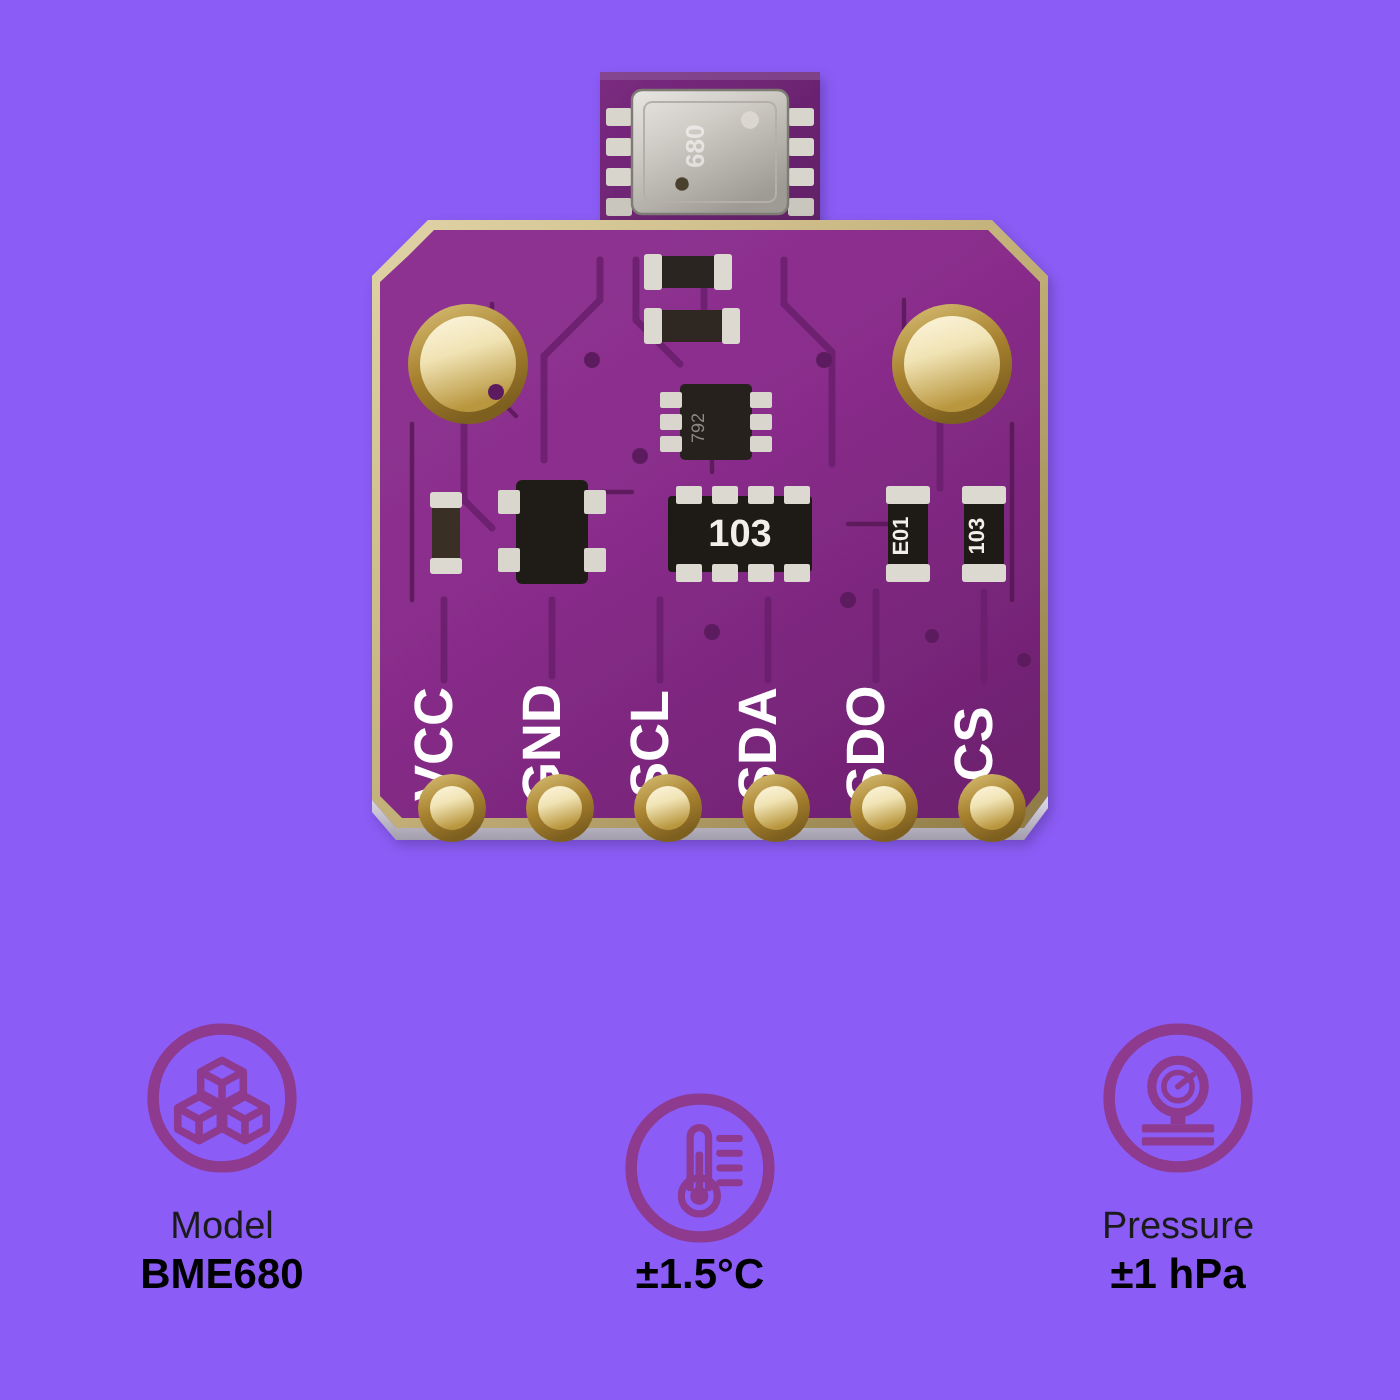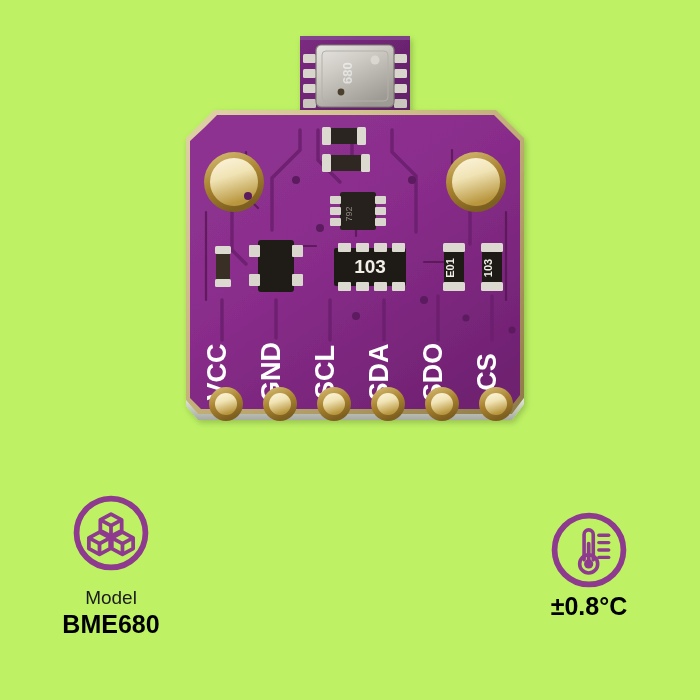--- a/index.html
+++ b/index.html
@@ -13,21 +13,21 @@
     font-family: "Liberation Sans", sans-serif;
     overflow: hidden;
     position: relative;
   }
 
   #product-image {
     position: absolute;
     left: 0; top: 0;
     width: 700px;
     height: 700px;
-    background: #bef264;
+    background: #8b5cf6;
   }
 
   
   .pcb-stage {
     position: absolute;
     left: 0;
     top: 0;
     width: 700px;
     height: 470px;
   }
@@ -43,21 +43,21 @@
 
   
   .features {
     position: absolute;
     left: 0;
     top: 480px;
     width: 700px;
     height: 170px;
     display: flex;
     flex-direction: row;
-    align-items: center;
+    align-items: flex-end;
     justify-content: space-between;
     padding: 0 36px;
     box-sizing: border-box;
   }
   .feature {
     width: 150px;
     display: flex;
     flex-direction: column;
     align-items: center;
   }
@@ -70,21 +70,21 @@
     margin-top: 13px;
     font-size: 19px;
     font-weight: 400;
     color: #1b1b1b;
     line-height: 1.15;
     text-align: center;
     white-space: nowrap;
   }
   .feature-value {
     margin-top: 1px;
-    font-size: 25px;
+    font-size: 21px;
     font-weight: bold;
     color: #000000;
     line-height: 1.15;
     text-align: center;
     white-space: nowrap;
   }
 </style>
 </head>
 <body>
 
@@ -346,19 +346,32 @@
         <circle cx="49.6" cy="67" r="11" fill="none" stroke="#8E3A8E" stroke-width="4.4"></circle>
         <circle cx="49.6" cy="67" r="5.6" fill="#8E3A8E"></circle>
         <rect x="47.3" y="40" width="4.6" height="24" rx="2.3" fill="#8E3A8E"></rect>
         <g stroke="#8E3A8E" stroke-width="4.2" stroke-linecap="round">
           <line x1="62" y1="32" x2="74" y2="32"></line>
           <line x1="62" y1="41" x2="74" y2="41"></line>
           <line x1="62" y1="50" x2="74" y2="50"></line>
           <line x1="62" y1="59" x2="74" y2="59"></line>
         </g>
       </svg>
-      <div class="feature-value">±0.8°C</div>
+      <div class="feature-value">±1.5°C</div>
     </div>
 
 
+    <div class="feature">
+      <svg class="feature-icon" viewBox="0 0 100 100">
+        <circle cx="50" cy="50" r="42" fill="none" stroke="#8E3A8E" stroke-width="7"></circle>
+        <circle cx="50" cy="43" r="16" fill="none" stroke="#8E3A8E" stroke-width="5.6"></circle>
+        <circle cx="50" cy="43" r="8.6" fill="none" stroke="#8E3A8E" stroke-width="3.4"></circle>
+        <line x1="50" y1="43" x2="59" y2="36" stroke="#8E3A8E" stroke-width="3.6" stroke-linecap="round"></line>
+        <rect x="45.5" y="57" width="9" height="9" fill="#8E3A8E"></rect>
+        <rect x="28" y="66" width="44" height="5" rx="1" fill="#8E3A8E"></rect>
+        <rect x="28" y="74" width="44" height="5" rx="1" fill="#8E3A8E"></rect>
+      </svg>
+      <div class="feature-label">Pressure</div>
+      <div class="feature-value">±1 hPa</div>
+    </div>
 
   </div>
 </div>
 
 </body></html>

